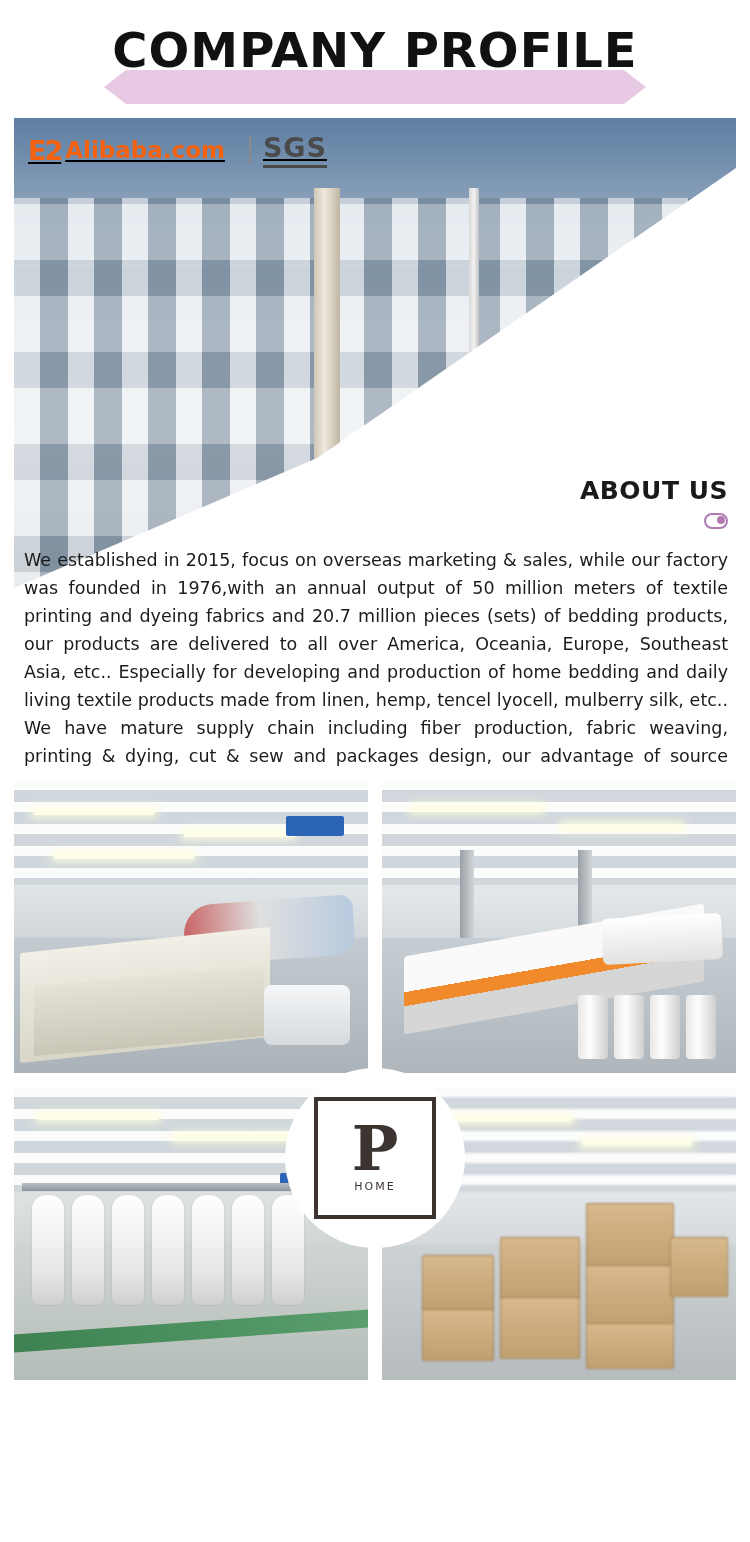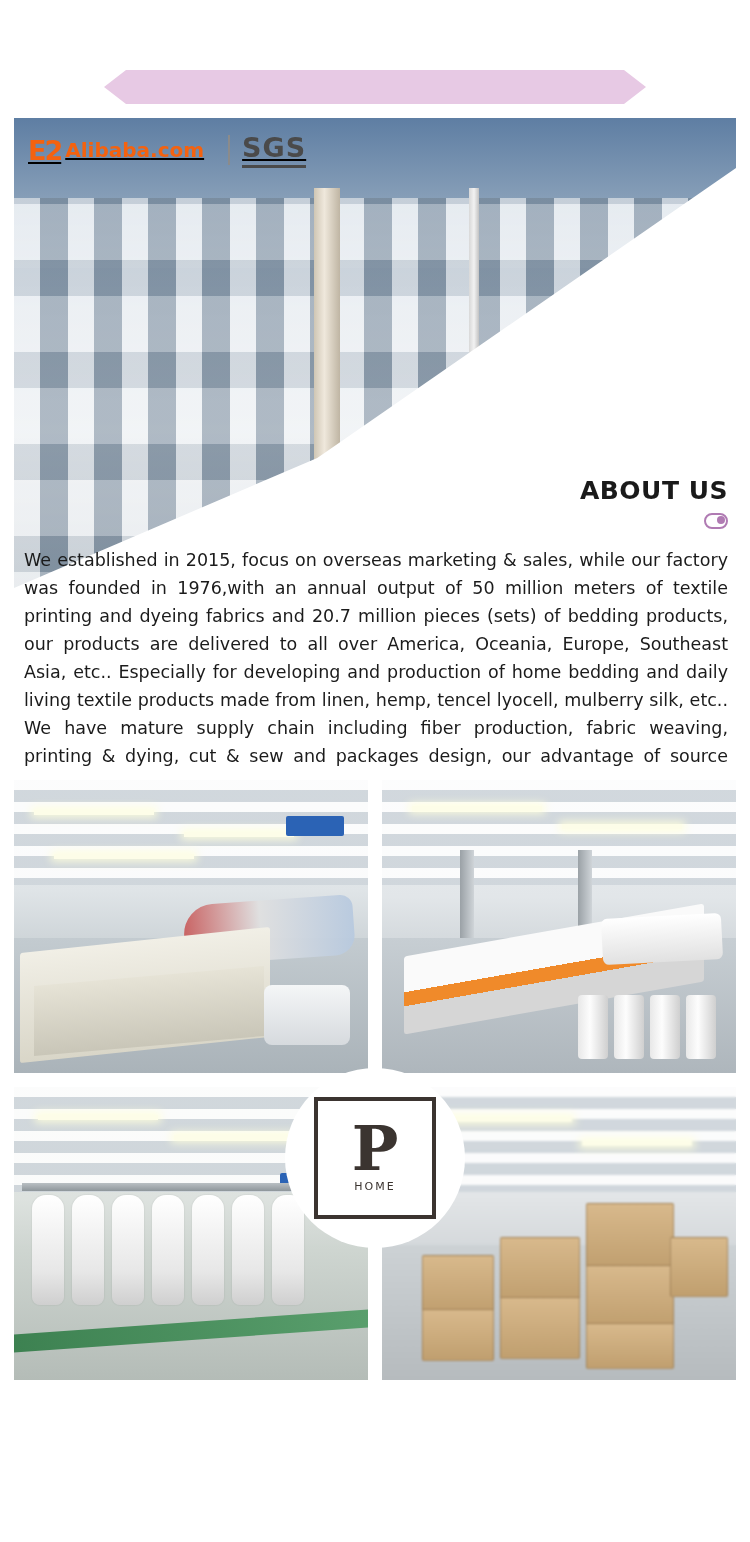--- a/index.html
+++ b/index.html
@@ -364,21 +364,21 @@
     font-weight: bold;
     font-size: 27px;
     color: #f4620f;
     line-height: 1;
     letter-spacing: -2px;
     margin-right: 4px;
   }
   .alibaba-text {
     font-family: "DejaVu Sans", sans-serif;
     font-weight: bold;
-    font-size: 20px;
+    font-size: 23px;
     color: #f4620f;
     line-height: 1;
   }
   .badge-sep {
     width: 2px;
     height: 30px;
     background: #8b8b8b;
     margin: 0 12px;
   }
   .sgs {
@@ -389,20 +389,21 @@
     letter-spacing: 1px;
     border-bottom: 3px solid #4a4a4a;
     padding-bottom: 2px;
   }
 </style>
 </head>
 <body>
 
 <div class="header">
   <div class="header-ribbon"></div>
+  <div class="header-title">COMPANY PROFILE</div>
 </div>
 
 <div class="hero">
   <div class="hero-photo">
     <div class="hero-sky"></div>
     <div class="hero-building"></div>
     <div class="hero-column c1"></div>
     <div class="hero-column c2"></div>
     <div class="hero-ground"></div>
   </div>

